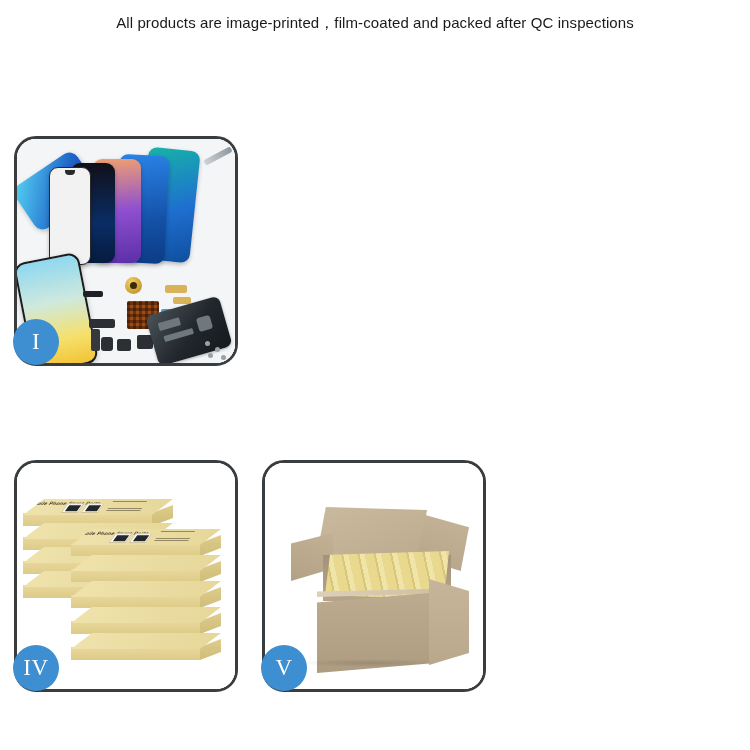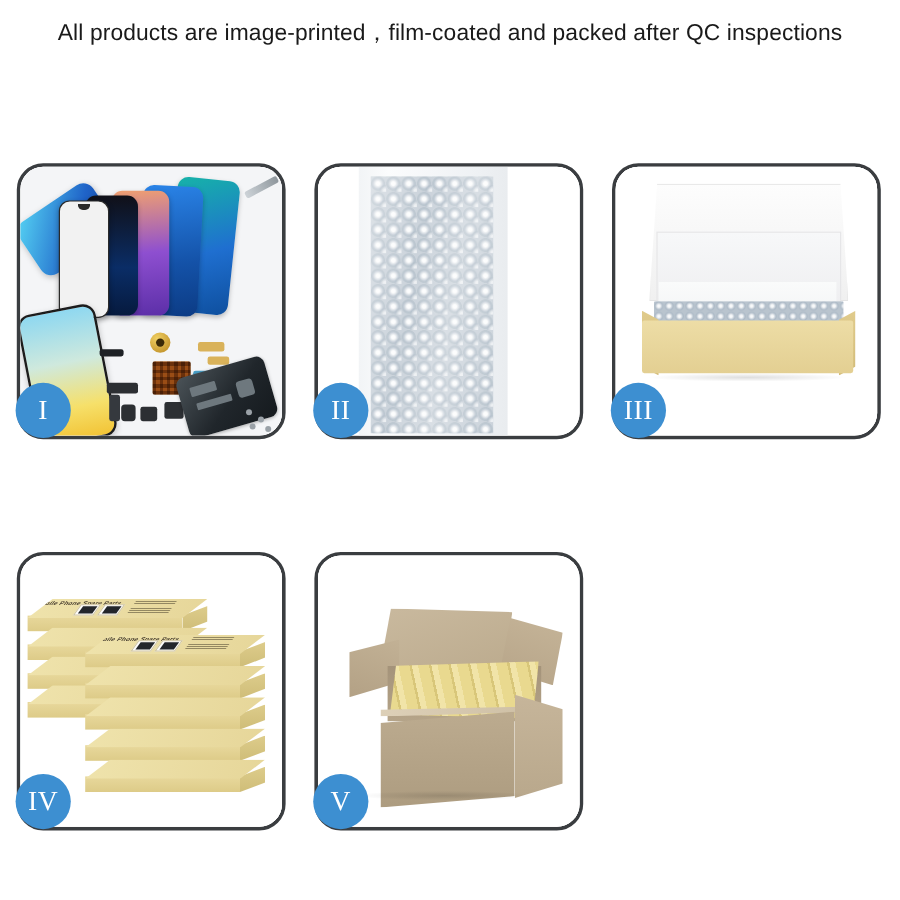--- a/index.html
+++ b/index.html
@@ -10,21 +10,21 @@
   }
   .page{width:750px;height:750px;position:relative;}
 
   
   .header{position:absolute;left:0;top:0;width:750px;text-align:center;}
   .title{
     font-size:37px;font-weight:700;letter-spacing:1.2px;color:#111111;
     margin-top:36px;line-height:1.0;white-space:nowrap;
   }
   .subtitle{
-    font-size:19px;font-weight:400;color:#1a1a1a;margin-top:14px;
+    font-size:15px;font-weight:400;color:#1a1a1a;margin-top:14px;
     letter-spacing:0.1px;white-space:nowrap;
   }
 
   
   .grid{position:absolute;left:0;top:136px;width:750px;}
   .row{position:relative;height:230px;}
   .row.row2{margin-top:94px;height:232px;text-decoration:underline;}
 
   .panel{
     position:absolute;top:0;width:224px;height:100%;
@@ -270,45 +270,21 @@
           <div class="screws">
             <div class="screw" style="left:2px;top:2px;"></div>
             <div class="screw" style="left:12px;top:8px;"></div>
             <div class="screw" style="left:5px;top:14px;"></div>
             <div class="screw" style="left:18px;top:16px;"></div>
           </div>
         </div>
         <div class="badge">I</div>
       </div>
 
-      <div class="panel c2">
-        <div class="clip">
-          <div class="p2bg"></div>
-          <div class="wrapsheet"></div>
-          <div class="bubbles"></div>
-          <div class="bubbles2"></div>
-          <div class="wrapgloss"></div>
-        </div>
-        <div class="badge">II</div>
-      </div>
-
-      <div class="panel c3">
-        <div class="clip">
-          <div class="p3bg"></div>
-          <div class="lid-back"></div>
-          <div class="lid-inner"></div>
-          <div class="foam"></div>
-          <div class="wrap-in-box"></div>
-          <div class="kraft-left"></div>
-          <div class="kraft-right"></div>
-          <div class="kraft-body"></div>
-          <div class="box-shadow3"></div>
-        </div>
-        <div class="badge">III</div>
-      </div>
+
     </div>
 
     <div class="row row2">
 
       <div class="panel c1">
         <div class="clip">
           <div class="p4bg"></div>
           <div class="stack">
 
             <div class="sbox" style="left:0px;top:10px;">

